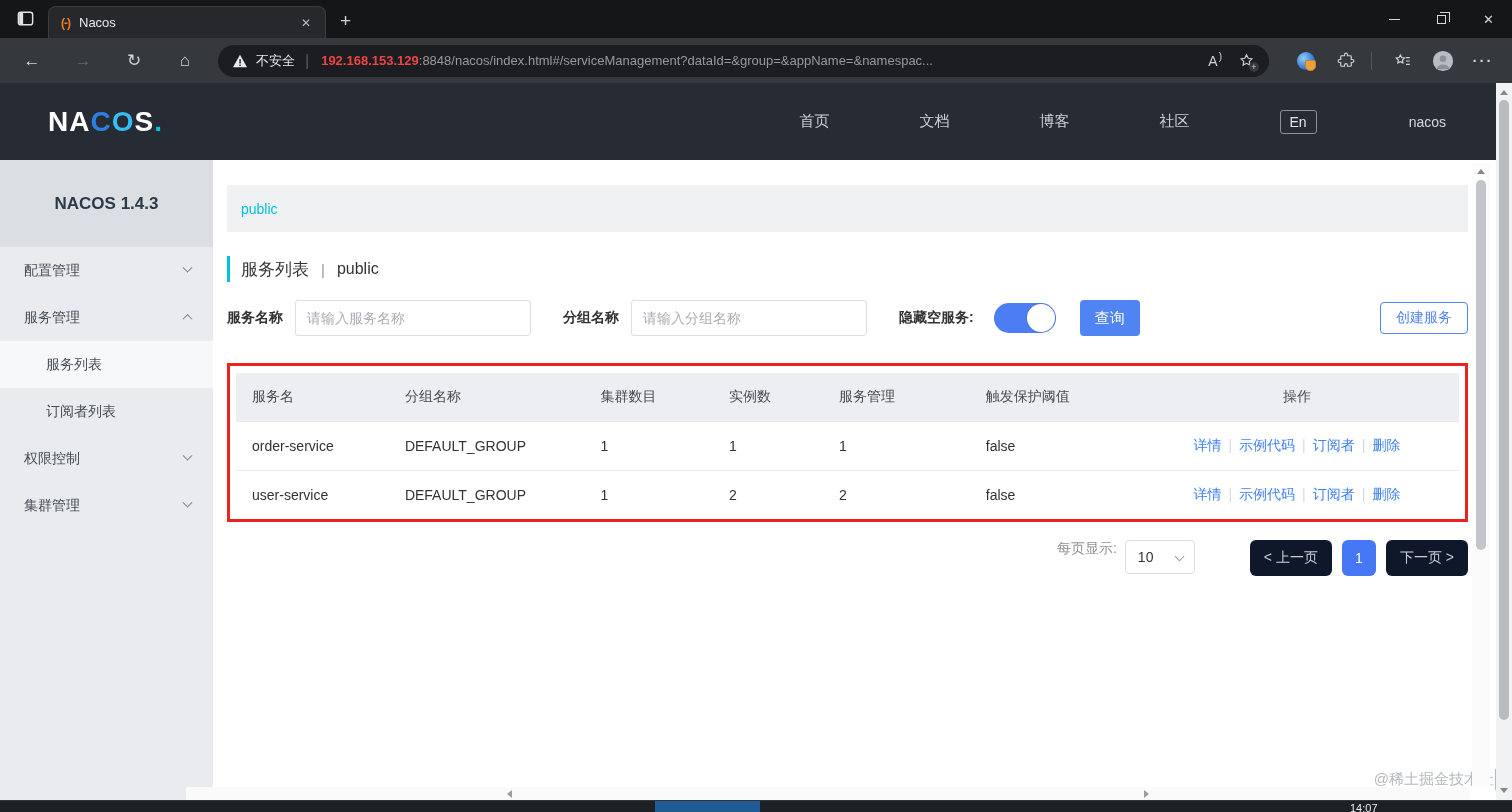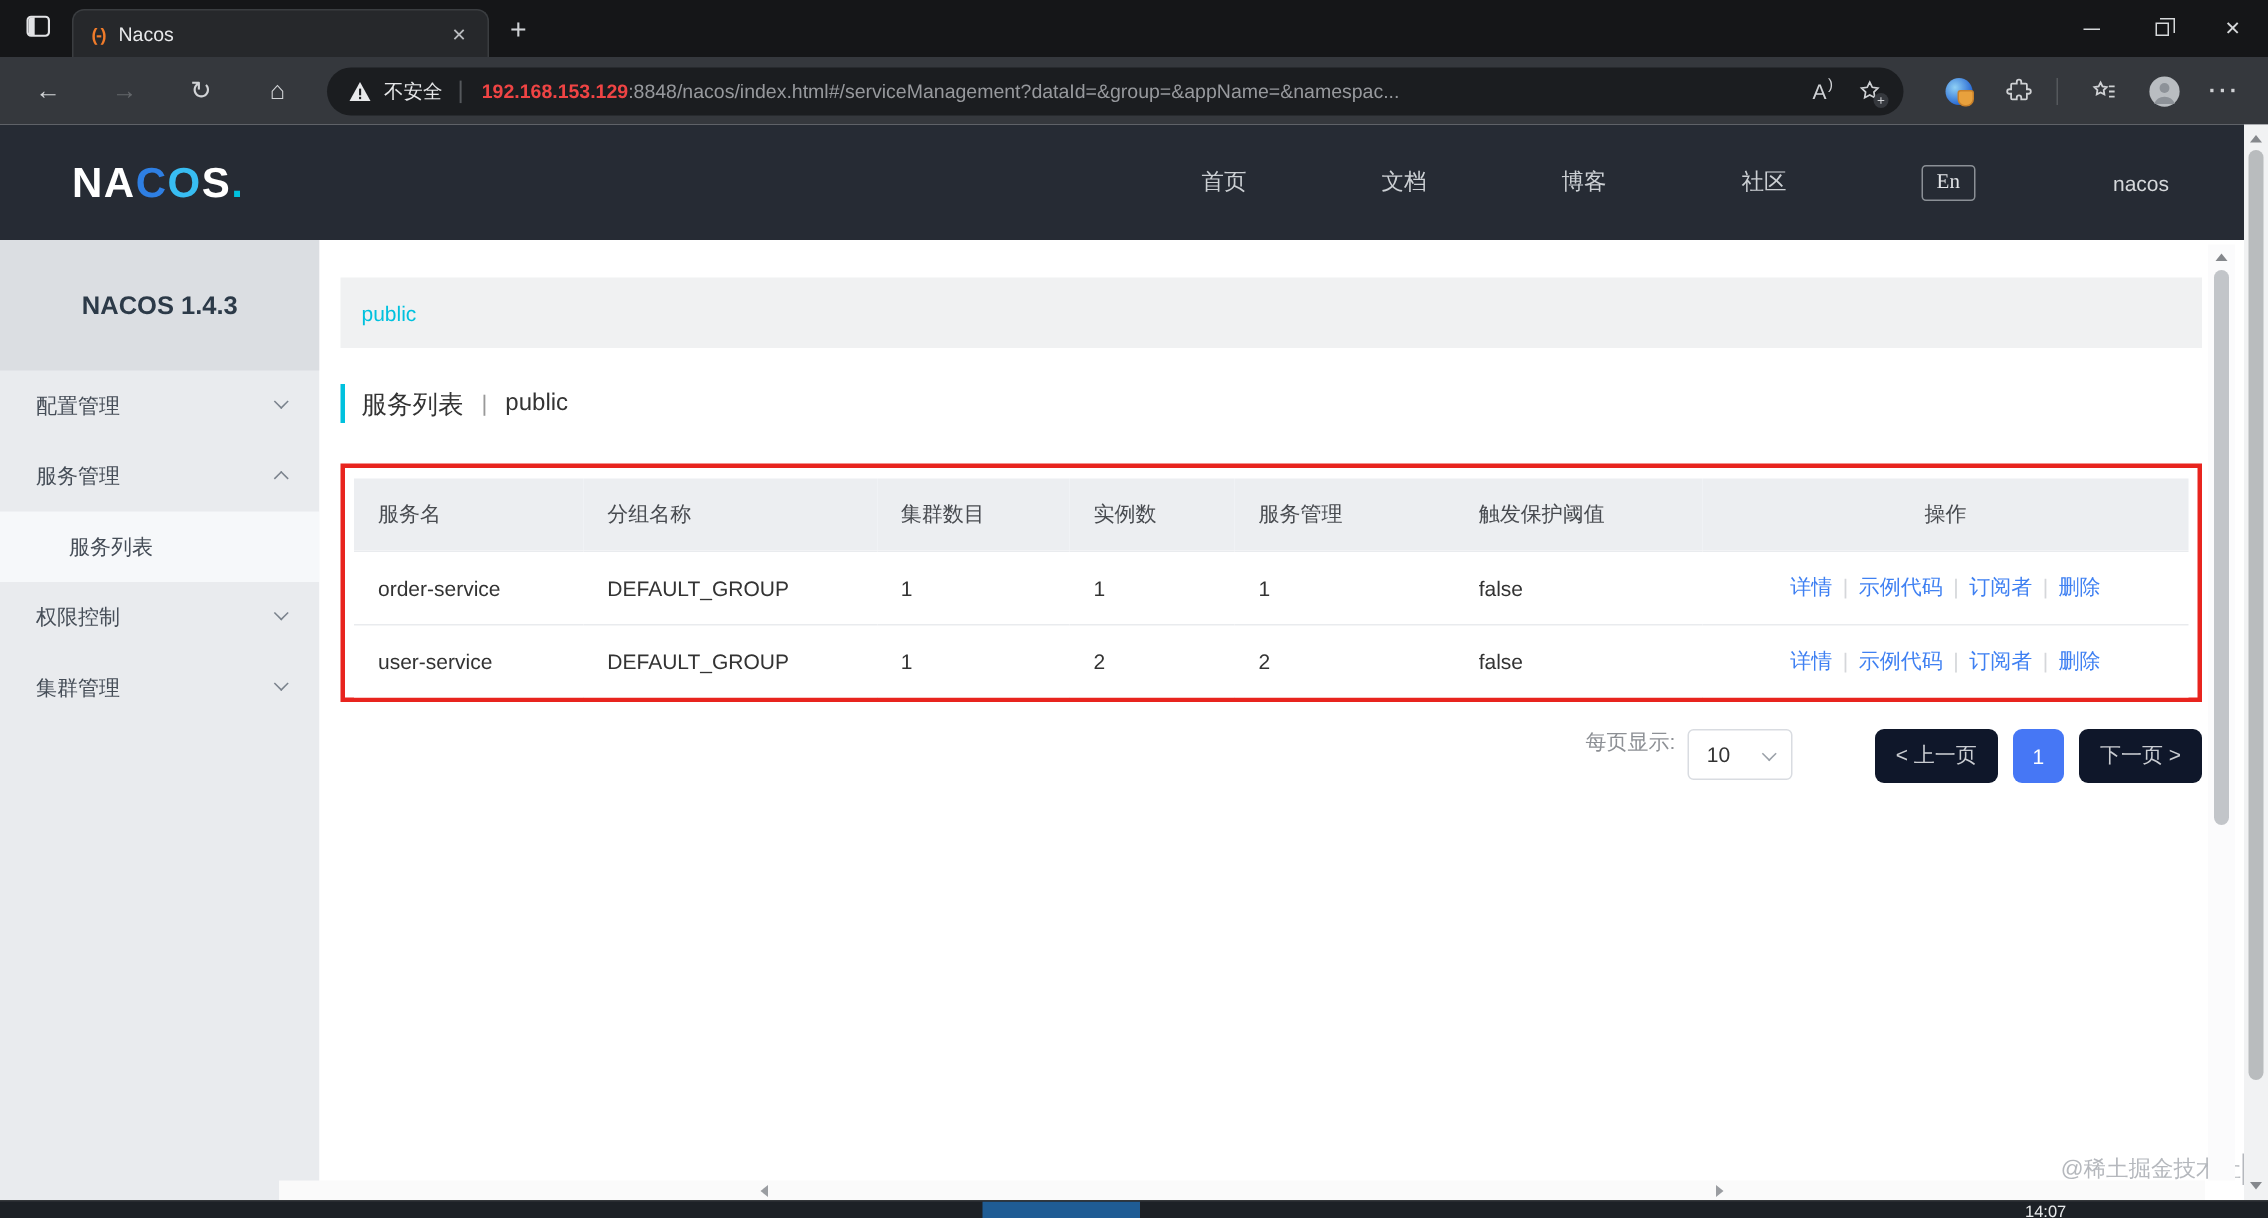--- a/index.html
+++ b/index.html
@@ -50,21 +50,21 @@
   .avatar-ic { border-radius:50%; overflow:hidden; }
 
   
   .nacos-header { height:77px; background:#262b34; display:flex; align-items:center;
     padding:0 66px 0 48px; }
   .logo { font-size:28px; font-weight:bold; letter-spacing:1px; color:#fff; }
   .logo .co1 { color:#2e7fe3; } .logo .co2 { color:#38bdf2; } .logo .dot { color:#00c1de; }
   .hnav { margin-left:auto; display:flex; align-items:center;gap:44px; }
   .hnav-item { color:#ccd0d4; font-size:15px; margin-left:46px; }
   .lang-box { margin-left:46px; border:1px solid #8b9096; border-radius:3px; padding:3px 9px;
-    color:#e2e4e7; font-size:14px;font-family:Liberation Serif, serif; }
+    color:#e2e4e7; font-size:14px; }
   .huser { color:#d5d8db; font-size:14px; margin-left:48px; }
 
   
   .page { display:flex; height:640px; position:relative; }
   .sidebar { width:213px; background:#e9ebee; flex:none; }
   .side-version { height:87px; background:#dbdee2; display:flex; align-items:center; justify-content:center;
     font-size:17px; font-weight:bold; color:#2c3a48; }
   .side-item { height:47px; display:flex; align-items:center; padding:0 22px 0 24px;
     font-size:14px; color:#454d57; }
   .side-item.sub { padding-left:46px; }
@@ -250,20 +250,23 @@
       <span class="side-label">配置管理</span>
       <span class="chev down"></span>
     </div>
     <div class="side-item">
       <span class="side-label">服务管理</span>
       <span class="chev up"></span>
     </div>
     <div class="side-item sub selected">
       <span class="side-label">服务列表</span>
     </div>
+    <div class="side-item sub">
+      <span class="side-label">订阅者列表</span>
+    </div>
     <div class="side-item">
       <span class="side-label">权限控制</span>
       <span class="chev down"></span>
     </div>
     <div class="side-item">
       <span class="side-label">集群管理</span>
       <span class="chev down"></span>
     </div>
   </div>
 
@@ -272,20 +275,32 @@
       <span class="ns-label">public</span>
     </div>
 
     <div class="title-row">
       <span class="title-bar"></span>
       <span class="page-title">服务列表</span>
       <span class="title-sep">|</span>
       <span class="title-ns">public</span>
     </div>
 
+    <div class="filter-row">
+      <span class="f-label">服务名称</span>
+      <input class="f-input" placeholder="请输入服务名称" style="">
+      <span class="f-label gap">分组名称</span>
+      <input class="f-input" placeholder="请输入分组名称" style="">
+      <span class="f-label gap">隐藏空服务:</span>
+      <div class="switch">
+          <span class="knob"></span>
+        </div>
+      <button class="btn-primary">查询</button>
+      <button class="btn-outline">创建服务</button>
+    </div>
 
     <div class="red-frame">
       <table class="tbl">
         <thead>
           <tr>
             <th style="width:12.5%">服务名</th>
             <th style="width:16%">分组名称</th>
             <th style="width:10.5%">集群数目</th>
             <th style="width:9%">实例数</th>
             <th style="width:12%">服务管理</th>

